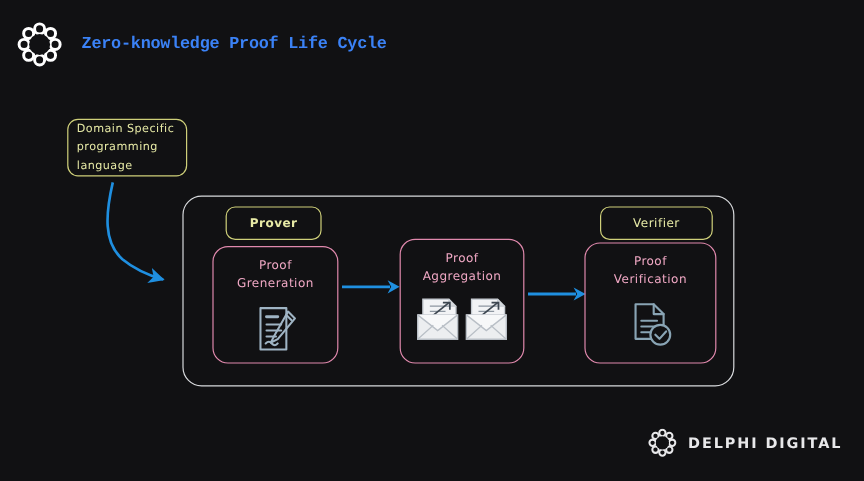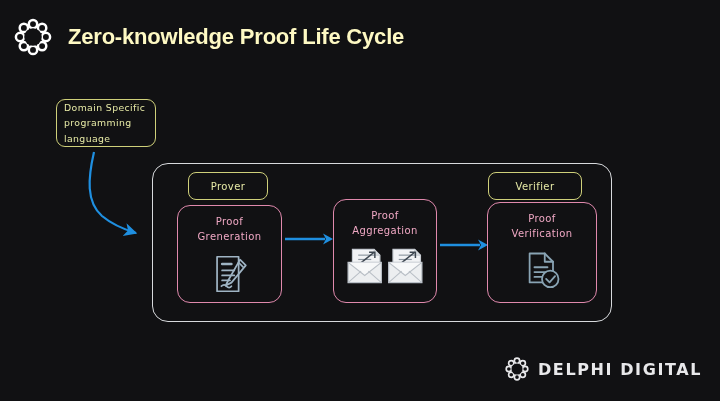--- a/index.html
+++ b/index.html
@@ -20,23 +20,23 @@
   #header {
     position: absolute;
     left: 14px;
     top: 18px;
     display: flex;
     align-items: center;
     gap: 16px;
   }
   #header-logo { width: 38px; height: 38px; display: block; }
   #page-title {
-    color: #fef9c3;
-    font-family: Liberation Sans, sans-serif;
-    font-size: 22px;
+    color: #3b82f6;
+    font-family: Liberation Mono, monospace;
+    font-size: 14px;
     font-weight: bold;
     letter-spacing: -0.2px;
     white-space: nowrap;
   }
 
   
   .hand {
     font-family: "DejaVu Sans", sans-serif;
     font-size: 10px;
     letter-spacing: 0.4px;
@@ -85,22 +85,22 @@
     position: absolute;
     border: 1.4px solid #cfd07a;
     border-radius: 8px;
     box-sizing: border-box;
     display: flex;
     align-items: center;
     justify-content: center;
     color: #e7eaa6;
     height: 28px;
   }
-  #pill-prover { left: 188px; top: 172px; width: 80px; }
-  #pill-verifier { left: 488px; top: 172px; width: 94px; }
+  #pill-prover { left: 188px; top: 172px; width: 80px; font-weight: bold; }
+  #pill-verifier { left: 500px; top: 172px; width: 94px; }
 
   
   .stage {
     position: absolute;
     border: 1.5px solid #e089ad;
     border-radius: 13px;
     box-sizing: border-box;
     display: flex;
     flex-direction: column;
     align-items: center;
@@ -129,21 +129,21 @@
     right: 18px;
     bottom: 20px;
     display: flex;
     align-items: center;
     gap: 9px;
   }
   #footer-logo { width: 24px; height: 24px; display: block; }
   #footer-wordmark {
     color: #e8e8ea;
     font-family: "DejaVu Sans", sans-serif;
-    font-size: 16px;
+    font-size: 12px;
     font-weight: bold;
     letter-spacing: 1.6px;
     text-align: right;
   }
 </style>
 </head>
 <body>
 
 <div id="slide">
 

